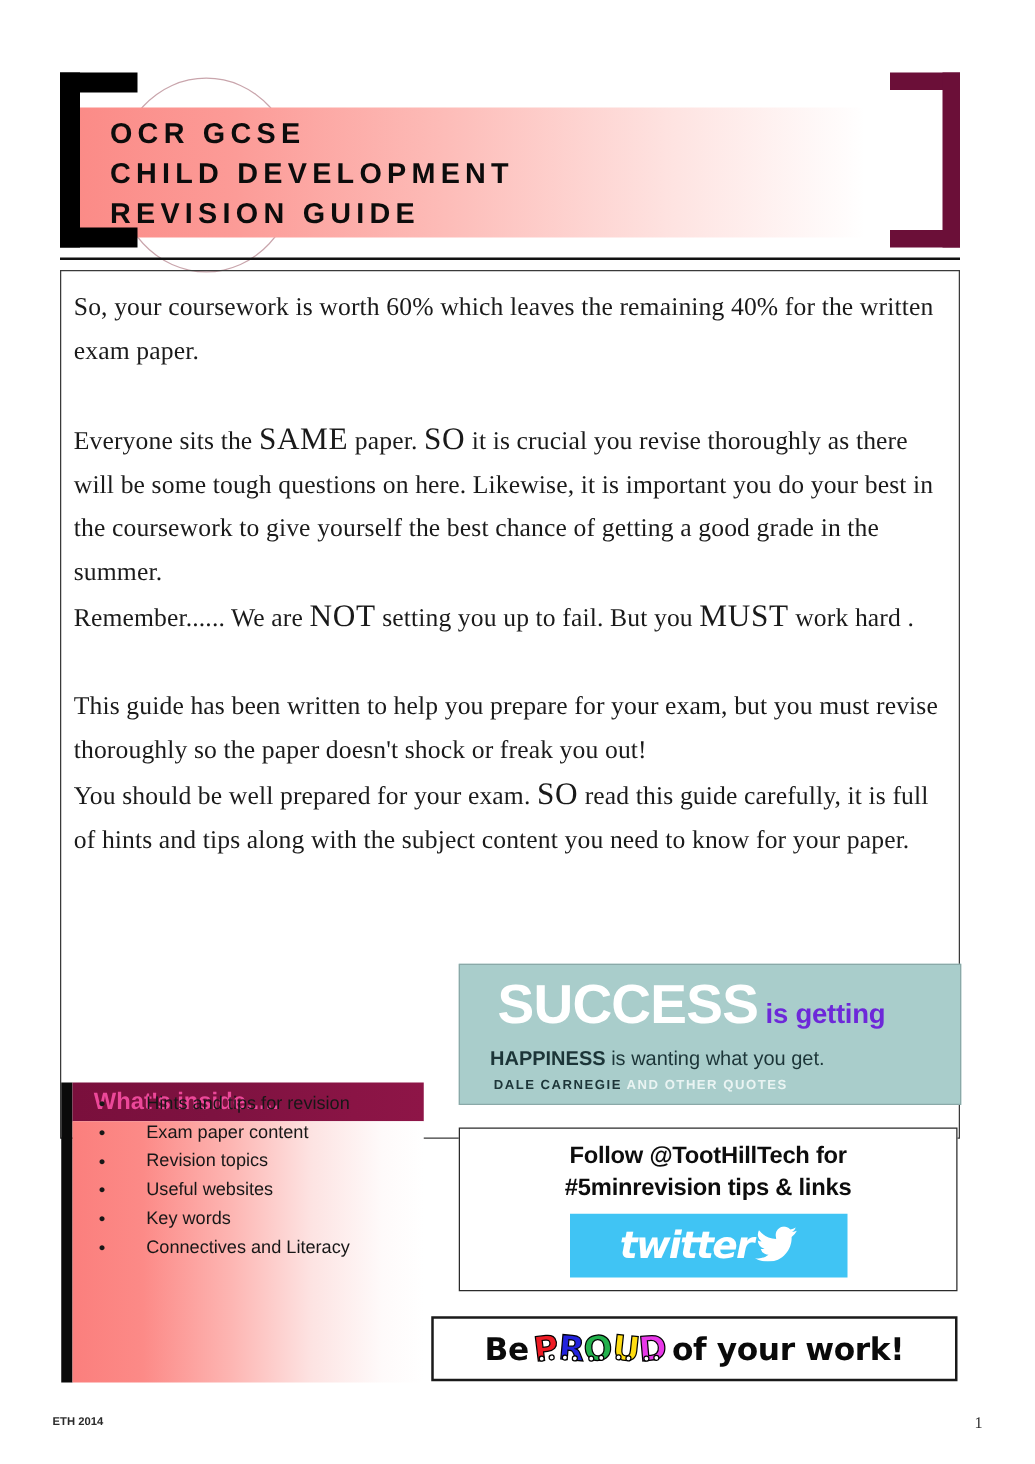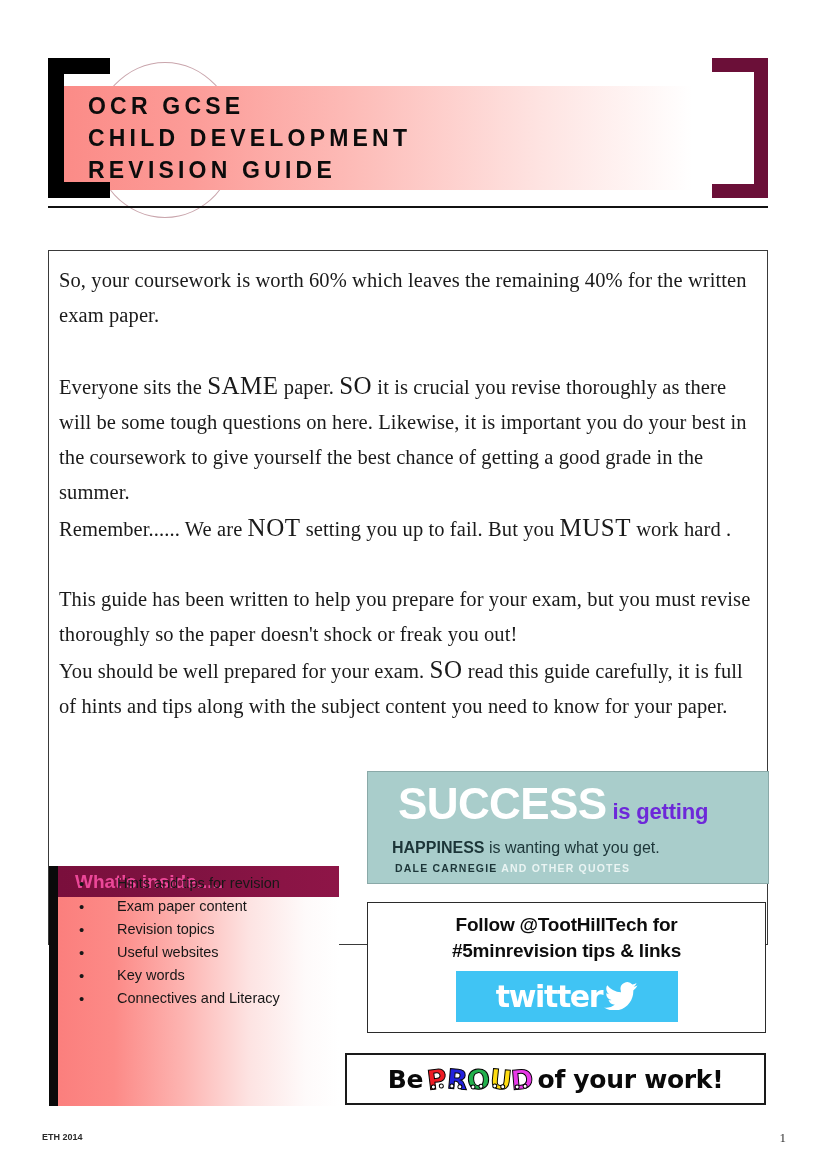--- a/index.html
+++ b/index.html
@@ -79,21 +79,20 @@
   
   #intro-box {
     position: absolute;
     left: 48px; top: 216px;
     width: 720px;
     height: 695px;
     border: 1px solid #3a3a3a;
     box-sizing: border-box;
     background: transparent;
     padding: 12px 14px 0 10px;
-    margin-top: 34px;
   }
   .body-copy {
     font-family: "Liberation Serif", serif;
     font-size: 20.5px;
     line-height: 35px;
     color: #1a1a1a;
     letter-spacing: 0.1px;
   }
   .body-copy p { margin: 0; }
   .body-copy p.spacer { height: 35px; }
@@ -234,20 +233,21 @@
     align-items: center;
     justify-content: center;
   }
   #twitter-wordmark {
     font-family: "DejaVu Sans", sans-serif;
     font-weight: bold;
     font-size: 30px;
     color: #ffffff;
     letter-spacing: -1.4px;
     line-height: 30px;
+    font-style: italic;
   }
   #twitter-bird {
     margin-left: 2px;
     margin-top: 2px;
   }
 
   
   #proud-box {
     position: absolute;
     left: 345px; top: 1053px;

